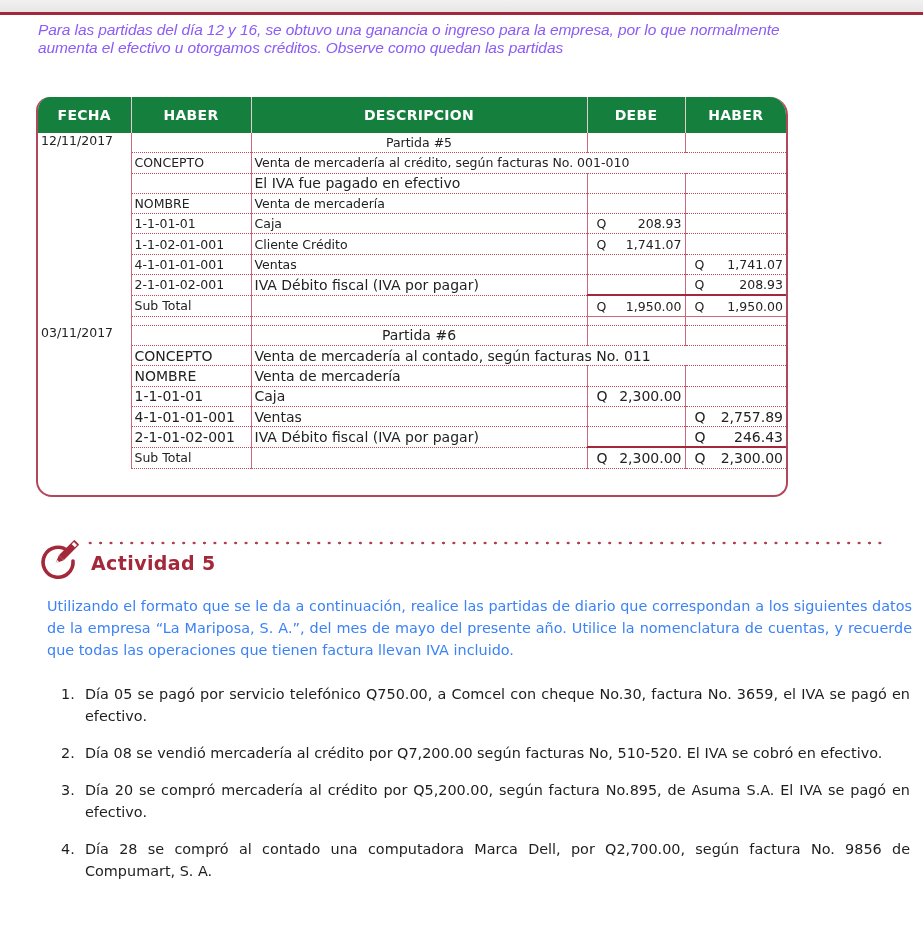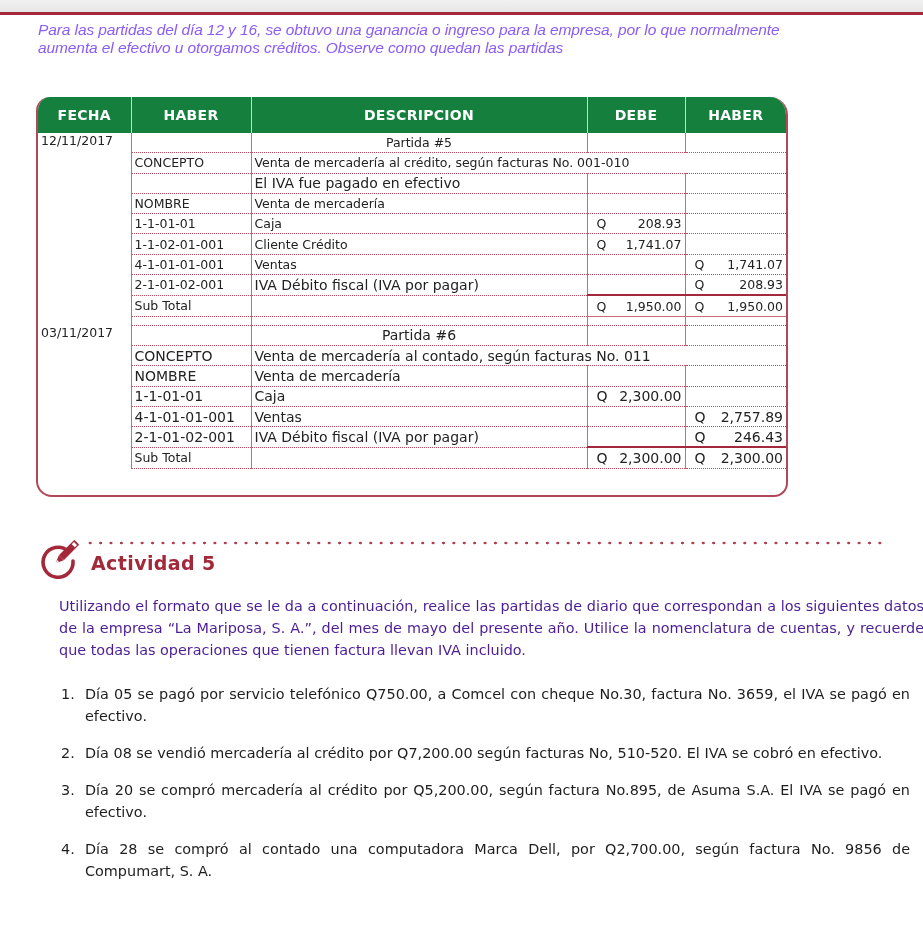--- a/index.html
+++ b/index.html
@@ -53,22 +53,22 @@
     position: absolute; left: 85px; top: 541px; width: 803px; height: 4px;
     background-image: radial-gradient(circle, #b04050 1.3px, transparent 1.6px);
     background-size: 10.4px 4px; background-repeat: repeat-x;
   }
   .pencil-icon { position: absolute; left: 38px; top: 537px; width: 44px; height: 44px; }
   .act-title {
     position: absolute; left: 91px; top: 552px; font-family: "DejaVu Sans", sans-serif;
     font-weight: bold; font-size: 19px; color: #a3293a; letter-spacing: 0.4px;
   }
   .act-intro {
-    position: absolute; left: 59px; top: 595px; width: 865px;
-    font-family: "DejaVu Sans", sans-serif; font-size: 14.4px; line-height: 22px; color: #4c1d95;
+    position: absolute; left: 47px; top: 595px; width: 865px;
+    font-family: "DejaVu Sans", sans-serif; font-size: 14.4px; line-height: 22px; color: #3b82f6;
     text-align: justify;
   }
   .tasks { position: absolute; left: 53px; top: 683px; width: 865px; margin: 0; padding: 0; list-style: none; }
   .tasks li {
     position: relative; padding-left: 32px; margin-bottom: 15px;
     font-family: "DejaVu Sans", sans-serif; font-size: 14.4px; line-height: 22px; color: #1e1e1e;
     text-align: justify; padding-right: 8px;
   }
   .tasks li .num { position: absolute; left: 8px; top: 0; }
 </style>

